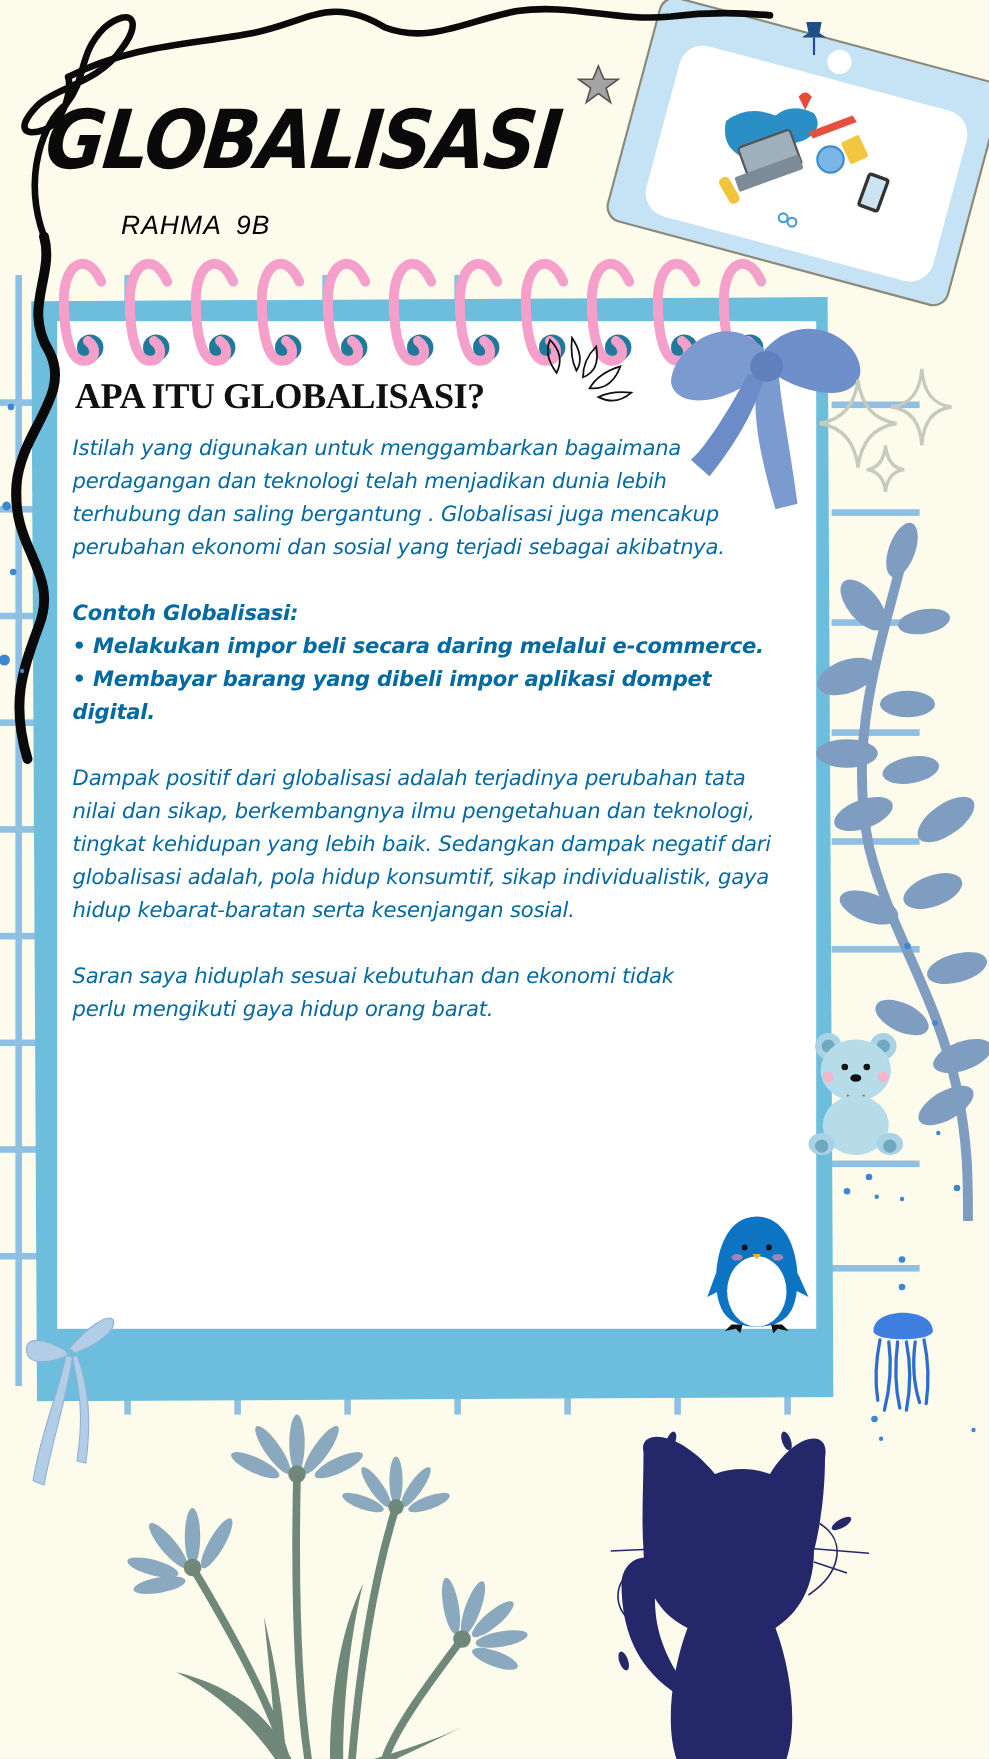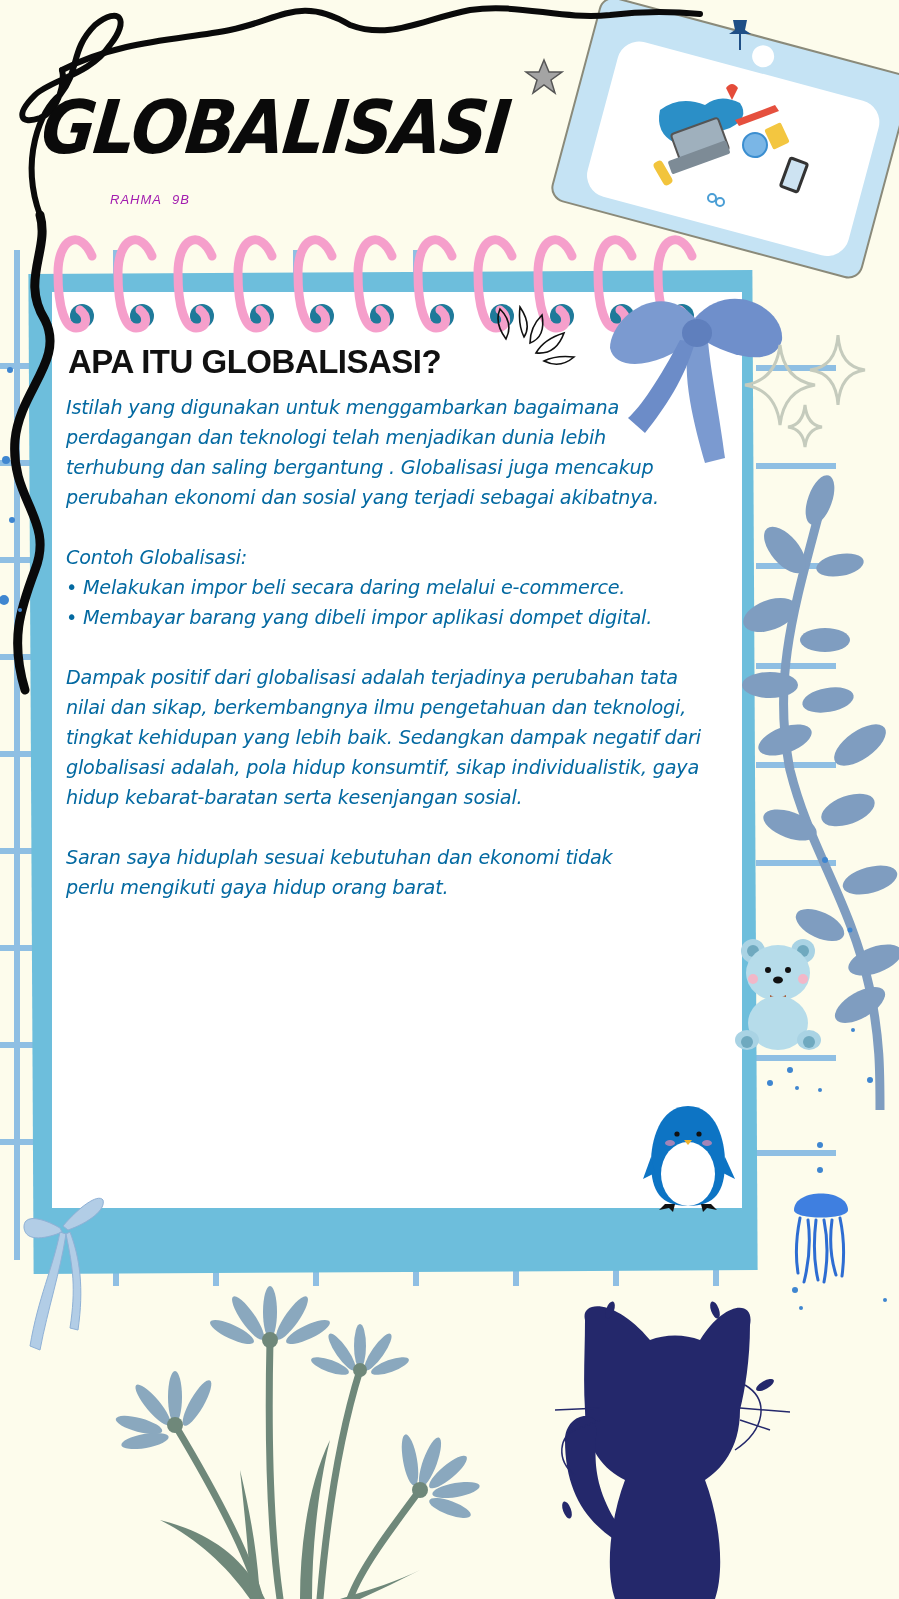--- a/index.html
+++ b/index.html
@@ -25,25 +25,25 @@
     .title-main {
       position: absolute; left: 42px; top: 95px; width: 520px;
       font-family: "DejaVu Sans", sans-serif; font-weight: bold; font-style: italic;
       font-size: 66px; letter-spacing: -2px; color: #0a0a0a;
       transform: skew(-6deg) scaleY(1.12);
       line-height: 1;
     }
     .author {
       position: absolute; left: 110px; top: 192px;
       font-family: "Liberation Sans", sans-serif; font-style: italic;
-      font-size: 13px; letter-spacing: 1px; color: #a21caf; word-spacing: 6px;
+      font-size: 24px; letter-spacing: 1px; color: #000000; word-spacing: 6px;
     }
     .section-heading {
       position: absolute; left: 68px; top: 343px;
-      font-family: Liberation Sans, sans-serif; font-weight: bold;
+      font-family: Liberation Serif, serif; font-weight: bold;
       font-size: 33px; color: #111; letter-spacing: -0.5px;
       white-space: nowrap;
     }
     .body-text {
       position: absolute; left: 66px; top: 393px; width: 640px;
       font-family: "DejaVu Sans", sans-serif; font-style: italic;
       font-size: 19.2px; line-height: 30px; color: #0369a1;
       letter-spacing: -0.2px;
     }
     .body-text p { margin: 0 0 30px 0; }
@@ -154,21 +154,21 @@
   <path d="M28 2 q-2 18 4 30 q8 -12 -4 -30z" fill="none" stroke="#111" stroke-width="1.6"></path>
   <path d="M50 10 q-12 12 -12 28 q16 -6 12 -28z" fill="none" stroke="#111" stroke-width="1.6"></path>
   <path d="M72 28 q-20 6 -28 20 q20 2 28 -20z" fill="none" stroke="#111" stroke-width="1.6"></path>
   <path d="M82 52 q-18 -2 -30 4 q16 8 30 -4z" fill="none" stroke="#111" stroke-width="1.6"></path>
 </svg>
 
 <div class="section-heading">APA ITU GLOBALISASI?</div>
 
 <div class="body-text">
   <p> Istilah yang digunakan untuk menggambarkan bagaimana perdagangan dan teknologi telah menjadikan dunia lebih terhubung dan saling bergantung . Globalisasi juga mencakup perubahan ekonomi dan sosial yang terjadi sebagai akibatnya.</p>
-  <div class="list" style="margin-bottom:30px;">
+  <div class="list" style="margin-bottom:30px;font-weight:bold;">
     <p>Contoh Globalisasi:</p>
     <p>• Melakukan impor beli secara daring melalui e-commerce.</p>
     <p>• Membayar barang yang dibeli impor aplikasi dompet digital.</p>
   </div>
   <p>Dampak positif dari globalisasi adalah terjadinya perubahan tata nilai dan sikap, berkembangnya ilmu pengetahuan dan teknologi, tingkat kehidupan yang lebih baik. Sedangkan dampak negatif dari globalisasi adalah, pola hidup konsumtif, sikap individualistik, gaya hidup kebarat-baratan serta kesenjangan sosial.</p>
   <p class="tight" style="width:600px;">Saran saya hiduplah sesuai kebutuhan dan ekonomi tidak perlu mengikuti gaya hidup orang barat.</p>
 </div>
 
 <svg class="abs" style="left:600px; top:278px;" width="190" height="190" viewBox="0 0 190 190">
   <path d="M95 40 C 60 0, 10 40, 10 70 C 15 95, 60 90, 95 60 Z" fill="#7b9ad0"></path>

